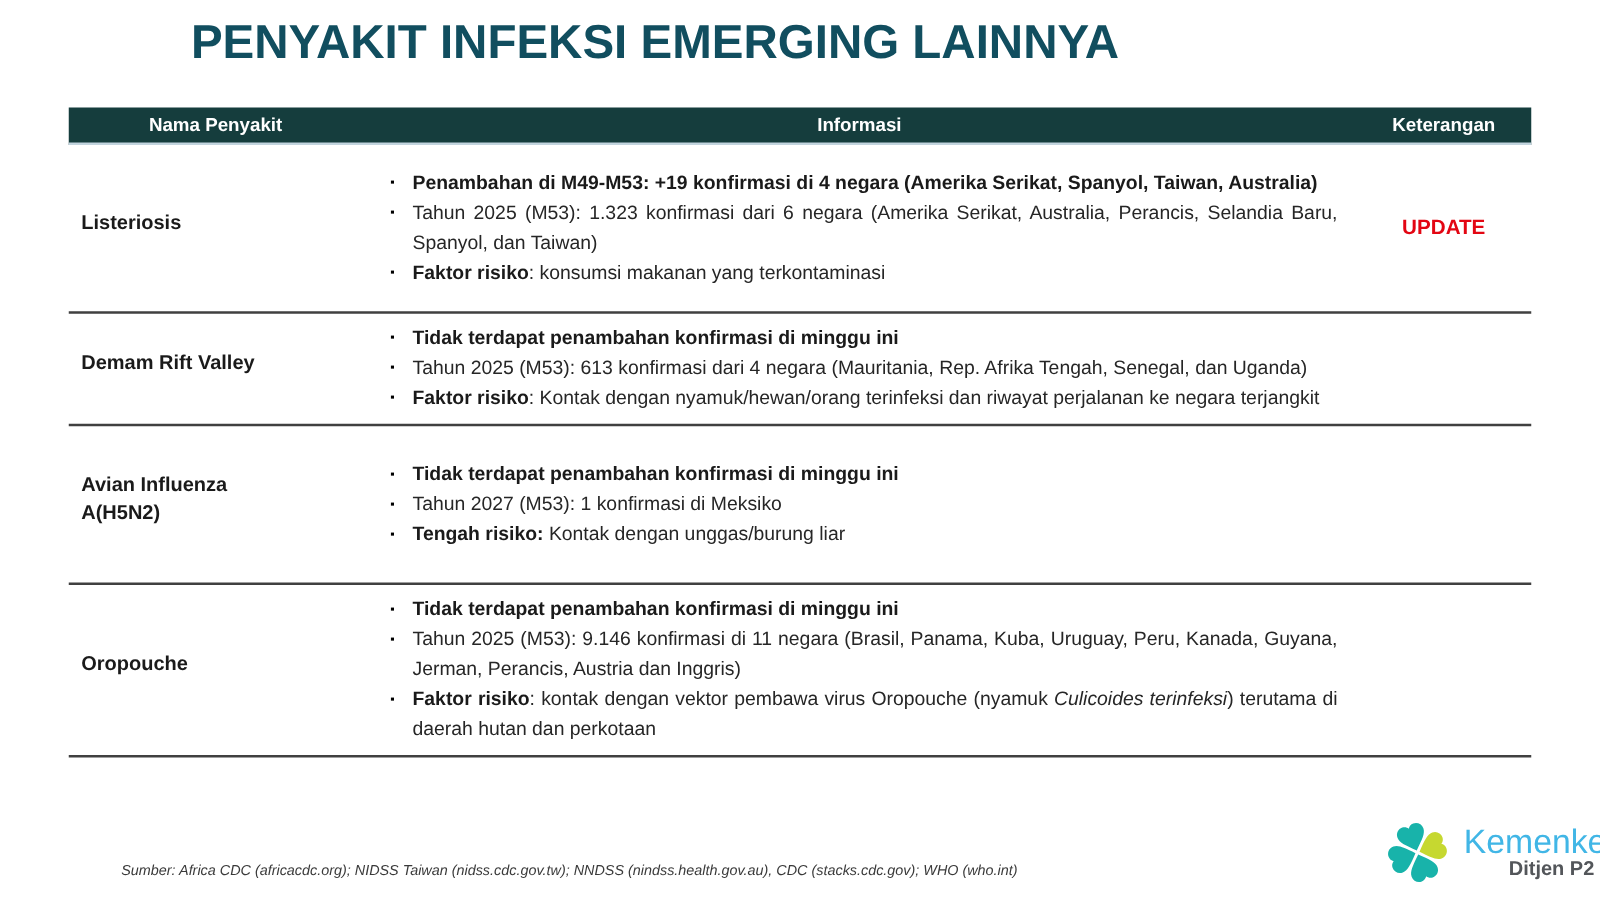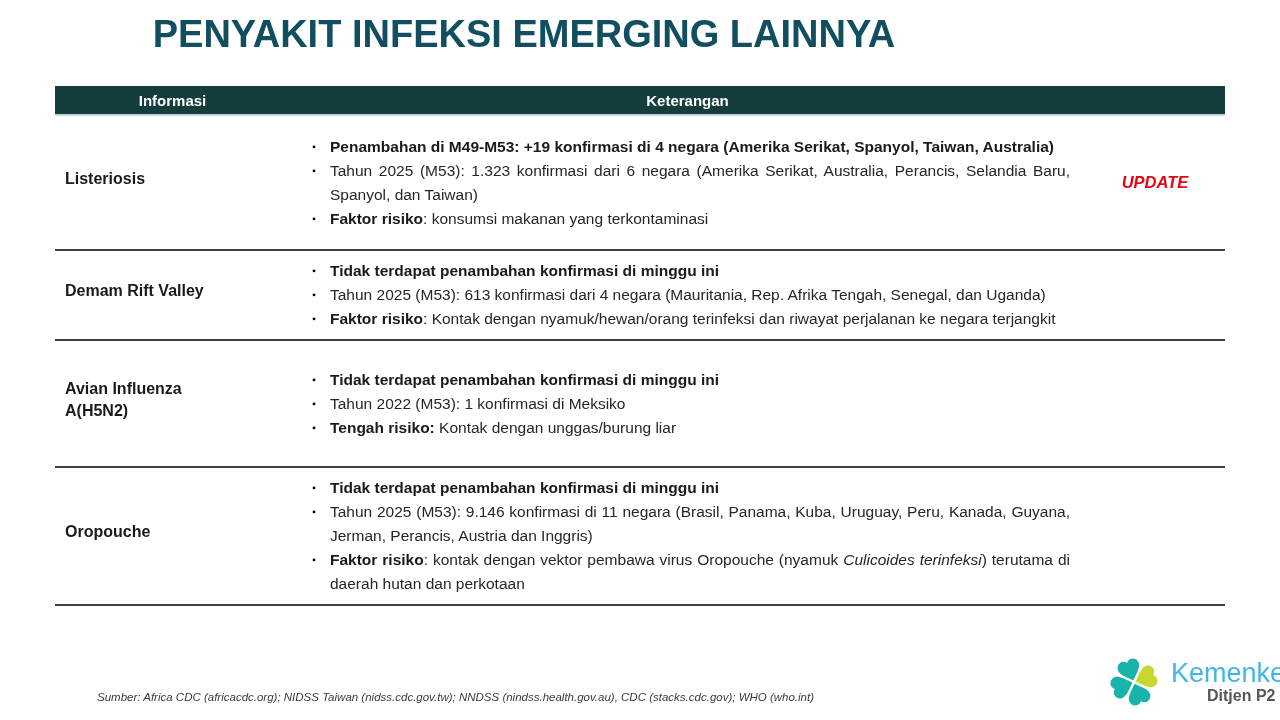--- a/index.html
+++ b/index.html
@@ -76,21 +76,20 @@
     font-size: 10px;
     line-height: 24px;
     color: #000;
   }
   .bullet .btext { flex: 1; text-align: justify; }
   .b { font-weight: bold; color: #1a1a1a; }
   .i { font-style: italic; }
   .ket-cell {
     display: flex; align-items: center; justify-content: center;
     font-weight: bold;
-    font-style: italic;
     font-size: 16.5px;
     color: #e30613;
   }
 
   
   .source {
     position: absolute;
     left: 97px; top: 691px;
     font-size: 11.5px;
     font-style: italic;
@@ -110,20 +109,21 @@
 </style>
 </head>
 <body>
 
 <div class="slide">
 
   <div class="title">PENYAKIT INFEKSI EMERGING LAINNYA</div>
 
   <div class="table">
     <div class="thead">
+      <div class="hcell">Nama Penyakit</div>
       <div class="hcell">Informasi</div>
       <div class="hcell">Keterangan</div>
     </div>
 
     <div class="trow">
       <div class="name-cell">Listeriosis</div>
       <div class="info-cell">
         <div class="bullet">
           <span class="marker">▪</span>
           <span class="btext"><span class="b">Penambahan di M49-M53: +19 konfirmasi di 4 negara (Amerika Serikat, Spanyol, Taiwan, Australia)</span><span></span></span>
@@ -161,21 +161,21 @@
 
     <div class="trow">
       <div class="name-cell">Avian Influenza A(H5N2)</div>
       <div class="info-cell">
         <div class="bullet">
           <span class="marker">▪</span>
           <span class="btext"><span class="b">Tidak terdapat penambahan konfirmasi di minggu ini</span><span></span></span>
         </div>
         <div class="bullet">
           <span class="marker">▪</span>
-          <span class="btext"><span class="b"></span><span>Tahun 2022 (M53): 1 konfirmasi di Meksiko</span></span>
+          <span class="btext"><span class="b"></span><span>Tahun 2027 (M53): 1 konfirmasi di Meksiko</span></span>
         </div>
         <div class="bullet">
           <span class="marker">▪</span>
           <span class="btext"><span class="b">Tengah risiko:</span><span> Kontak dengan unggas/burung liar</span></span>
         </div>
       </div>
       <div class="ket-cell"></div>
     </div>
 
     <div class="trow">

